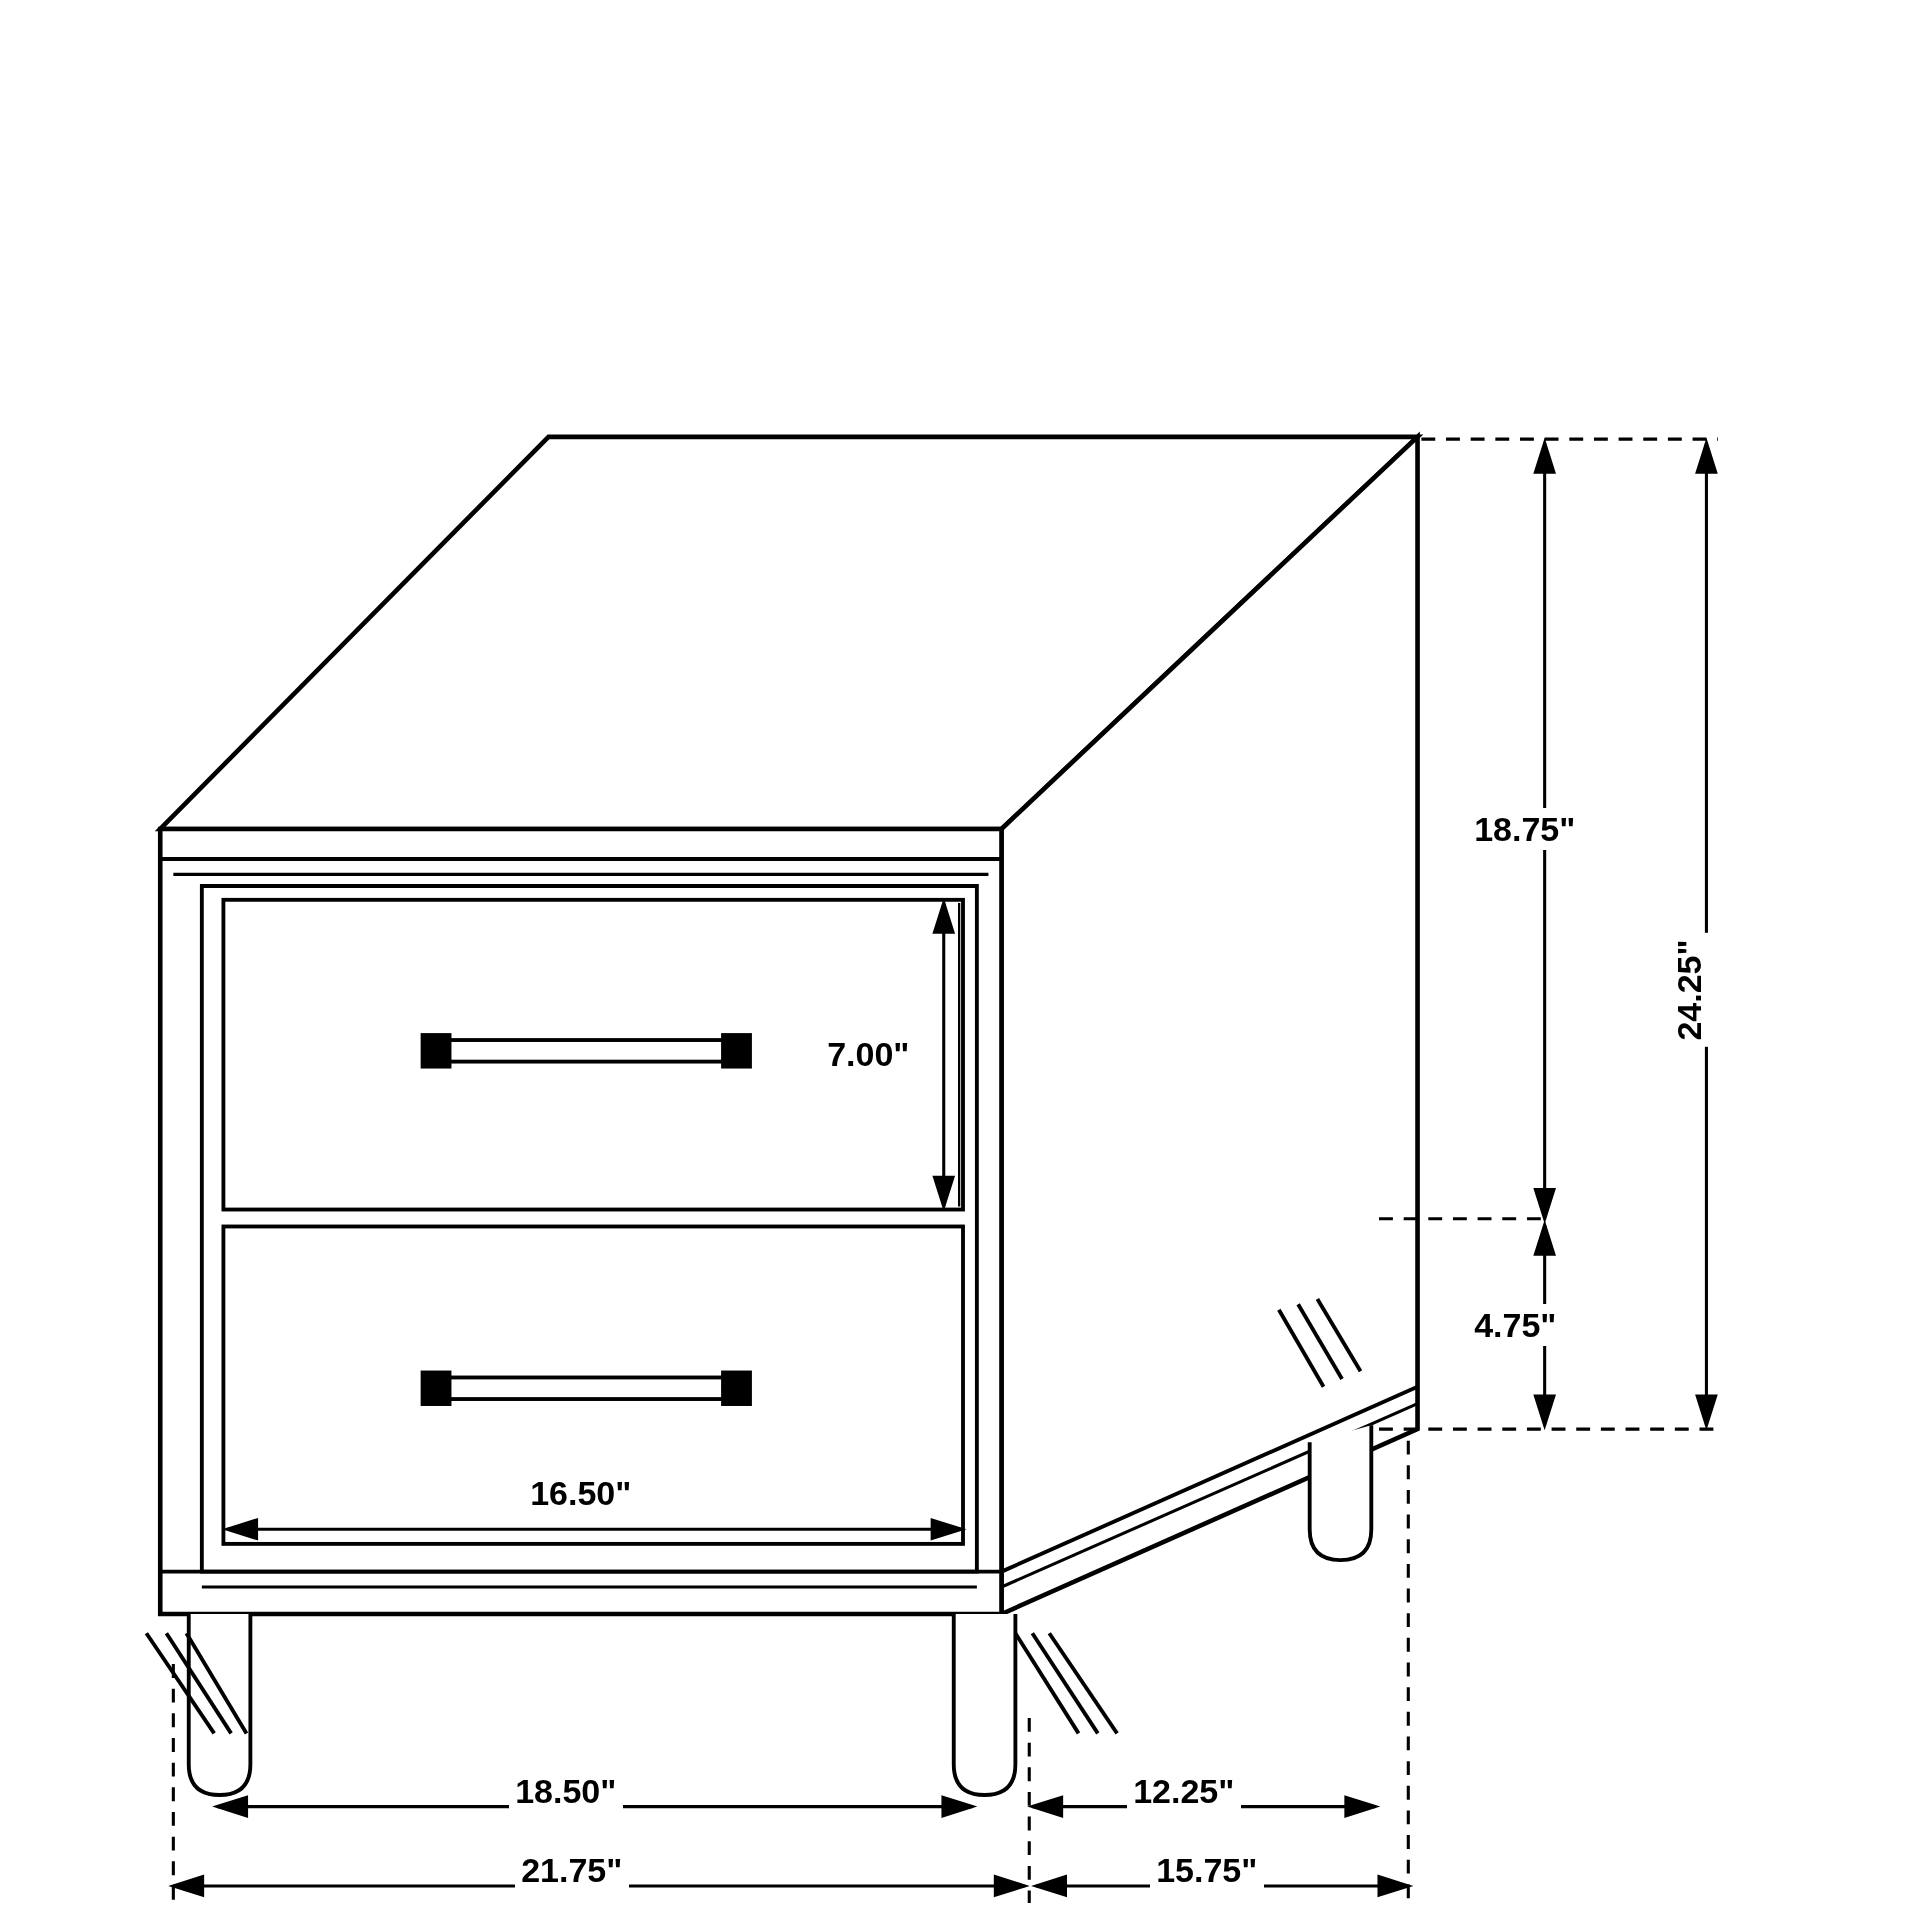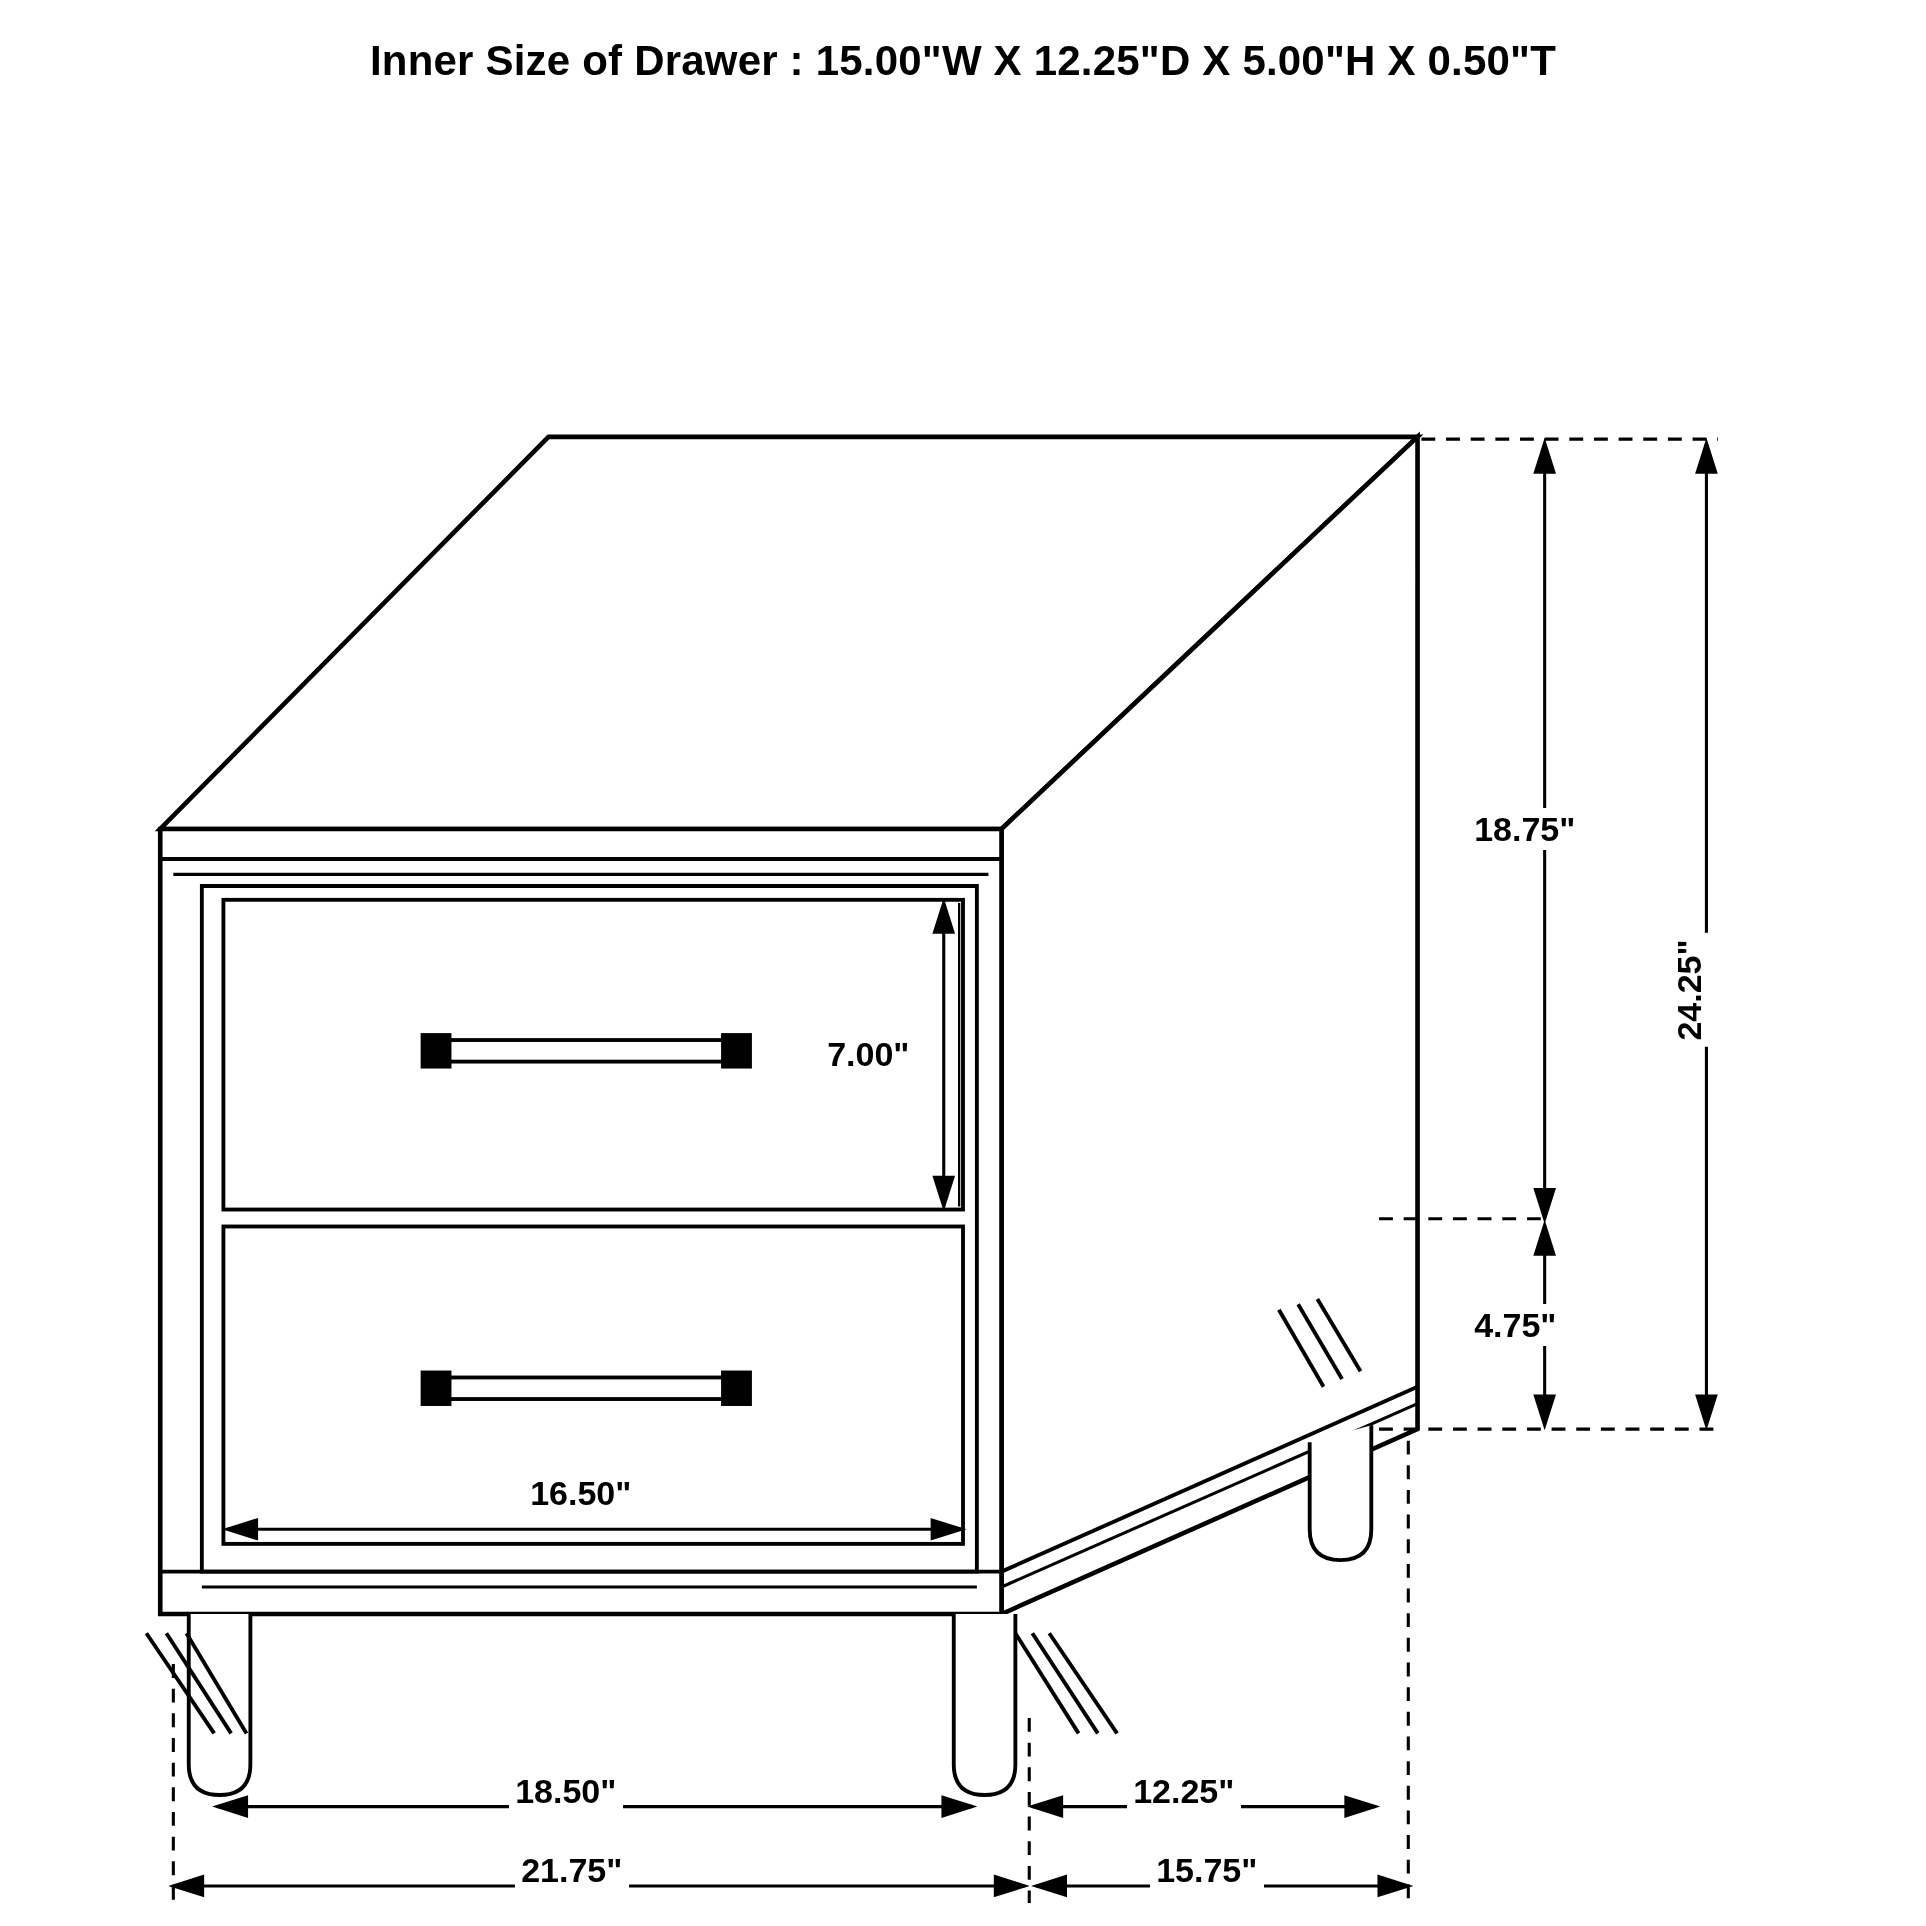--- a/index.html
+++ b/index.html
@@ -13,21 +13,20 @@
     position:absolute;font-size:34px;font-weight:bold;white-space:nowrap;
     background:#ffffff;padding:1.5px 6.2px;
   }
   svg{position:absolute;left:0;top:0;}
 </style>
 </head>
 <body>
 
 <div id="stage">
 
-  <div class="title">Inner Size of Drawer : 15.00"W X 12.25"D X 5.00"H X 0.50"T</div>
 
   <svg width="1926" height="1926" viewBox="0 0 2500 2500">
     <g fill="none" stroke="#000" stroke-width="5" stroke-linejoin="miter" stroke-linecap="butt">
 
       <polygon points="712,567 1840,567 1300,1076 208,1076" fill="#ffffff" stroke="#000" stroke-width="6"></polygon>
 
       <polygon points="1840,567 1840,1855 1300,2095 1300,1076" fill="#ffffff" stroke="#000" stroke-width="6"></polygon>
 
       <polygon points="208,1076 1300,1076 1300,2095 208,2095" fill="#ffffff" stroke="#000" stroke-width="6"></polygon>
 

